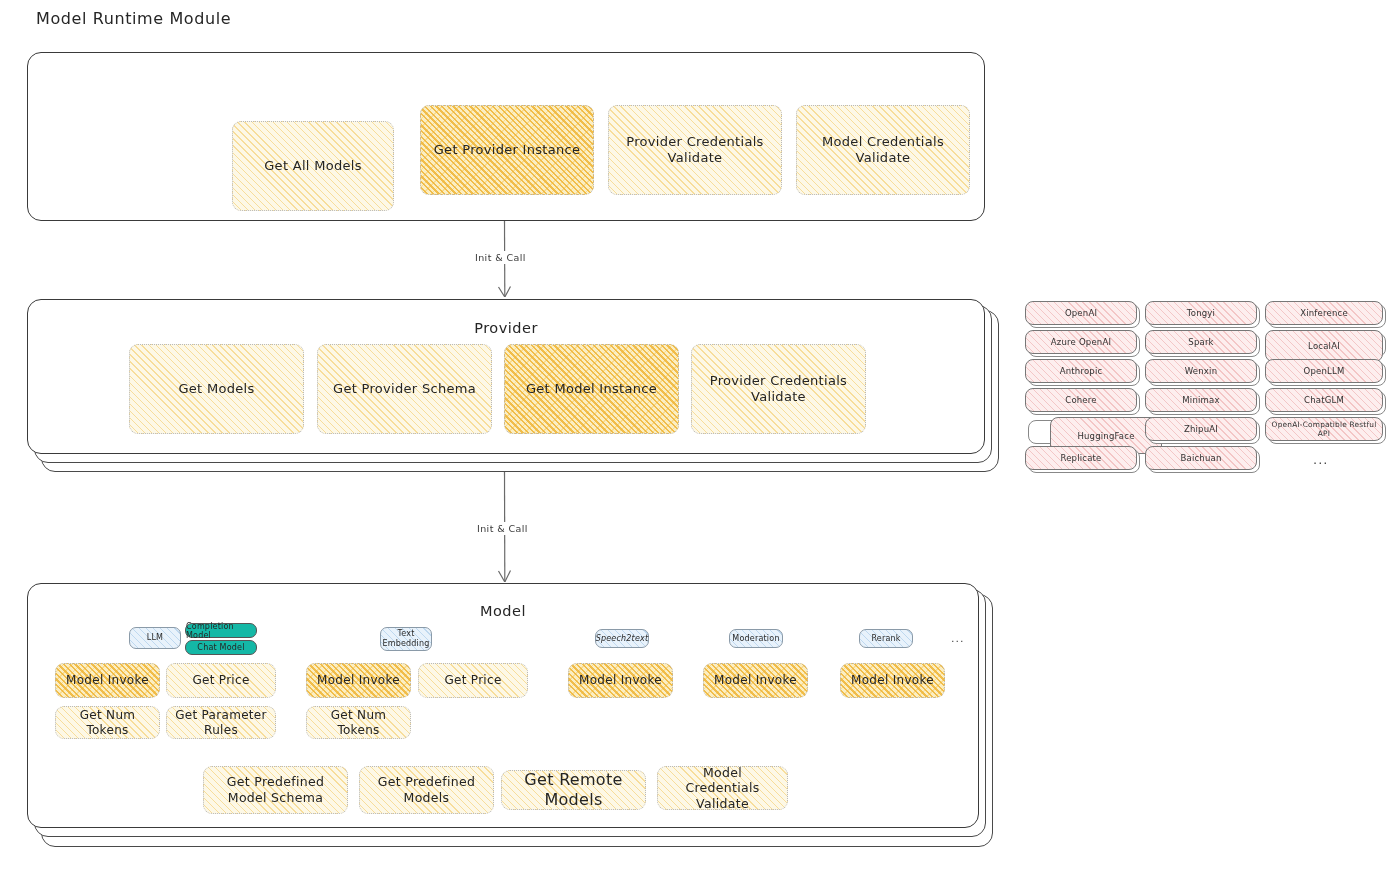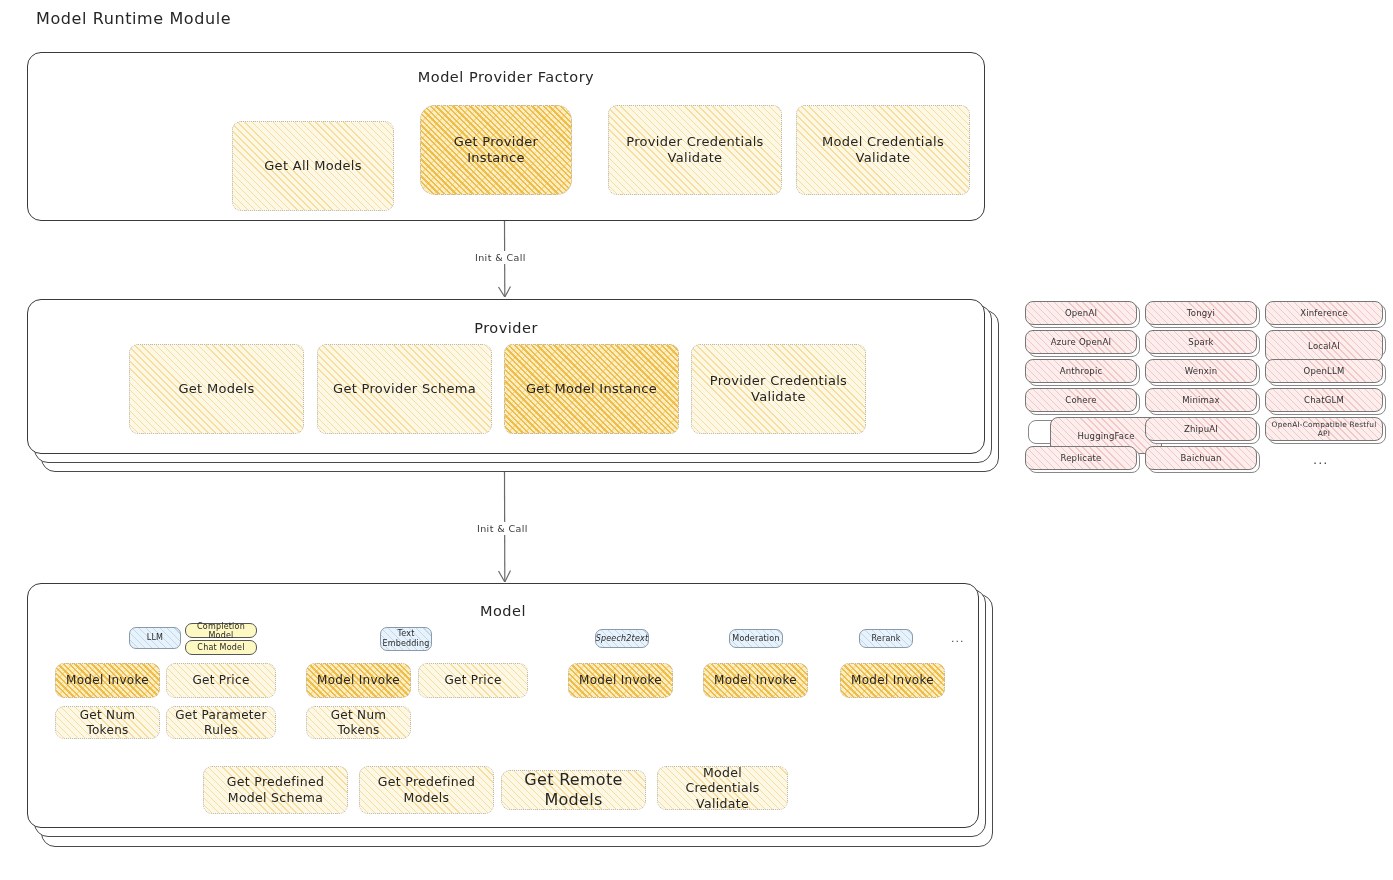--- a/index.html
+++ b/index.html
@@ -121,27 +121,27 @@
     background-color: #e8f2fb;
     background-image:
       repeating-linear-gradient(45deg,
         rgba(140,185,225,.45) 0px, rgba(140,185,225,.45) 1px,
         rgba(255,255,255,0) 1px, rgba(255,255,255,0) 5px);
   }
   .chip-white {
     position: absolute;
     box-sizing: border-box;
     display: flex; align-items: center; justify-content: center;
-    text-align: center;
+    text-align: left;
     border: 1.2px solid #555;
     border-radius: 7px;
     font-size: 8px;
     letter-spacing: .2px;
     color: #262626;
-    background: #fef9c3;
+    background: #14b8a6;
   }
 
   
   .connector { position: absolute; }
   .conn-label {
     position: absolute;
     font-size: 9.5px;
     letter-spacing: .4px;
     color: #3a3a3a;
     background: #fff;
@@ -156,24 +156,23 @@
   }
 </style>
 </head>
 <body>
 
 <div class="canvas">
 
   <div id="page-title">Model Runtime Module</div>
 
   <div class="section-card" style="left:27px; top:52px; width:958px; height:169px;"></div>
-  <div class="section-title" style="left:27px; top:69px; width:958px;">Model Provider Factory</div>
 
   <div class="node fill-light" style="left:232px; top:121px; width:162px; height:90px;">Get All Models</div>
-  <div class="node fill-strong" style="left:420px; top:105px; width:152px; height:90px;border-radius:15px;">Get Provider Instance</div>
+  <div class="node fill-strong" style="left:420px; top:105px; width:174px; height:90px;">Get Provider Instance</div>
   <div class="node fill-light" style="left:608px; top:105px; width:174px; height:90px;">Provider Credentials Validate</div>
   <div class="node fill-light" style="left:796px; top:105px; width:174px; height:90px;">Model Credentials Validate</div>
 
   <svg class="connector" style="left:485px; top:221px; width:40px; height:76px;" viewBox="0 0 40 76">
     <path d="M19.5 0 L19.8 76" stroke="#6a6a6a" stroke-width="1.2" fill="none"></path>
     <path d="M13.5 66 L19.8 76 L25.5 65.5" stroke="#6a6a6a" stroke-width="1.2" fill="none"></path>
   </svg>
   <div class="conn-label" style="left:472px; top:251px;">Init &amp; Call</div>
 
   <div class="stack-shadow" style="left:41px; top:310px; width:958px; height:162px;"></div>

